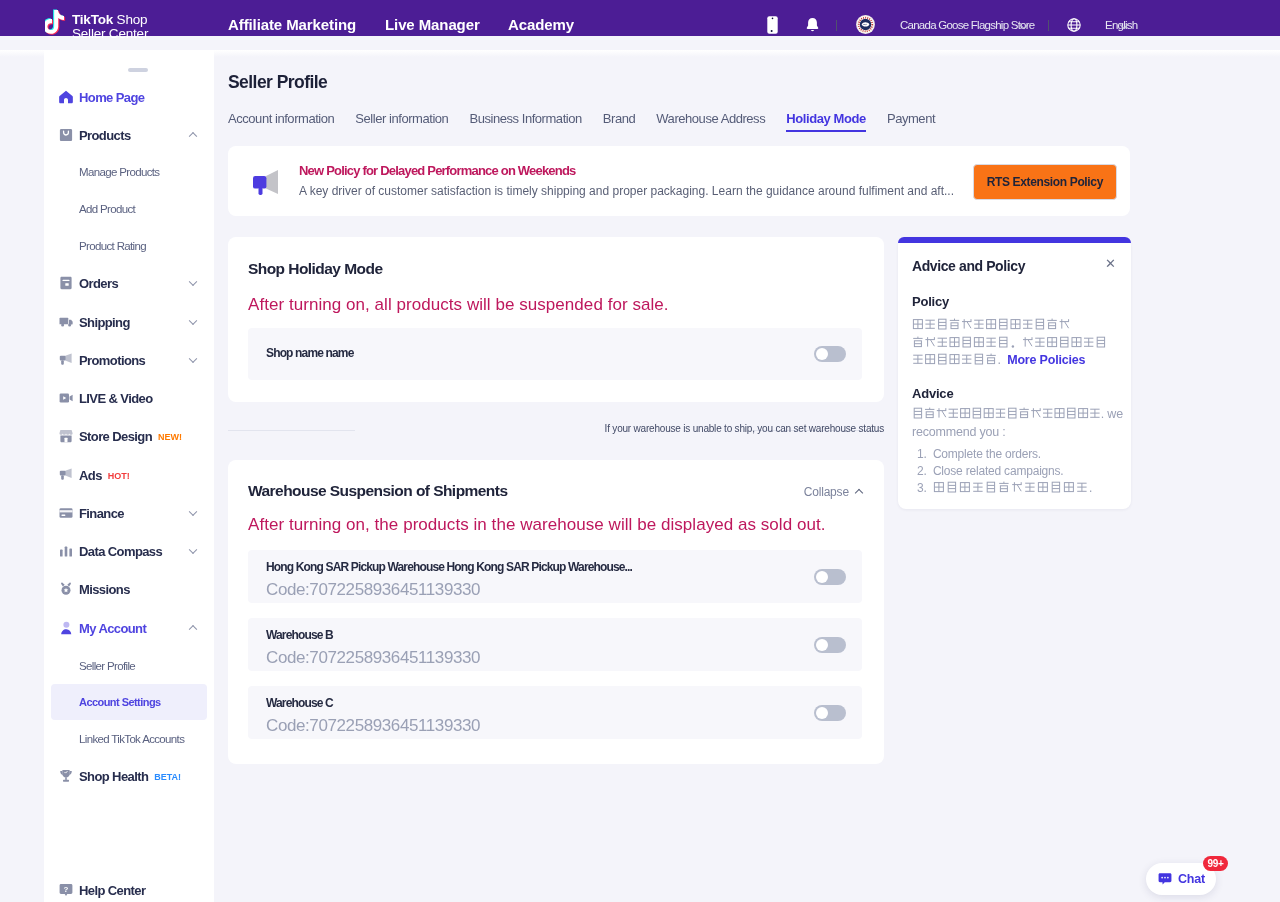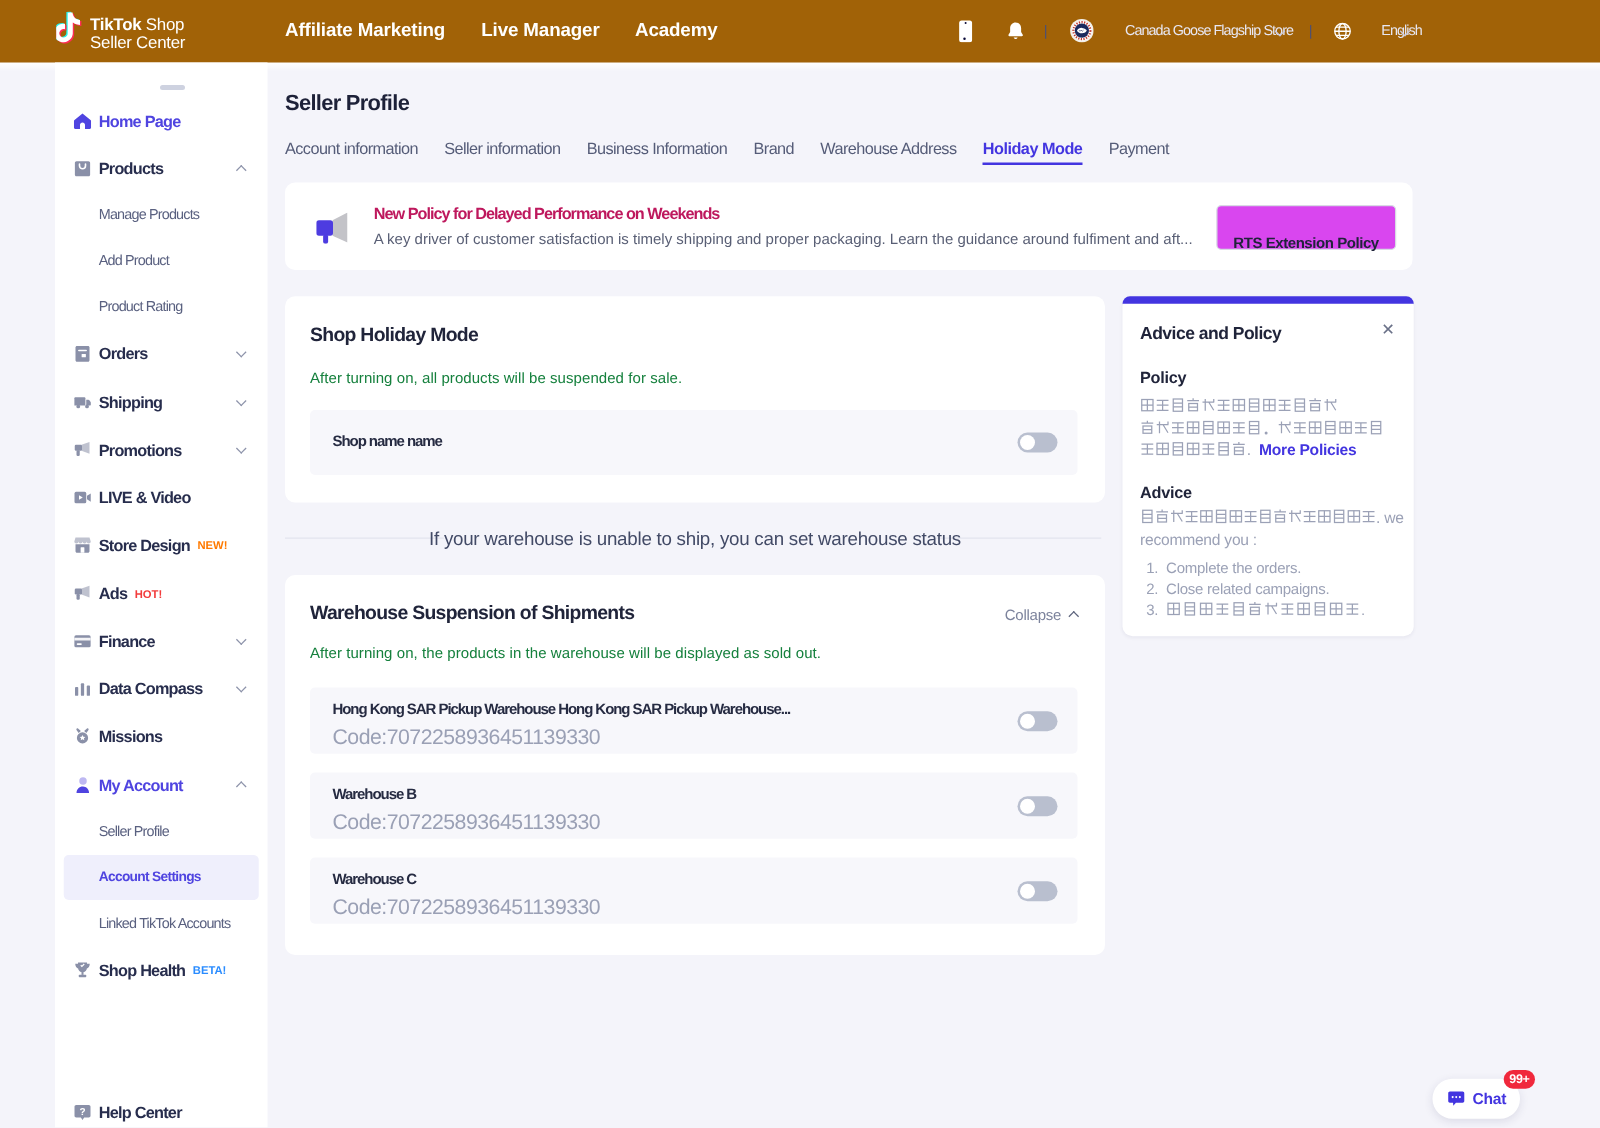--- a/index.html
+++ b/index.html
@@ -1,21 +1,21 @@
 <!DOCTYPE html>
 <html><head>
 <meta charset="utf-8">
 <style>
 * { margin:0; padding:0; box-sizing:border-box; }
 html,body { width:1280px; height:902px; overflow:hidden; }
 body { font-family:"Liberation Sans", sans-serif; background:#f4f4fa; position:relative; color:#20243a; }
 body::before { content:""; position:absolute; left:0; top:50px; width:1280px; height:7px; background:linear-gradient(#ffffff,#f4f4fa); z-index:0; }
 
 
-.header { position:absolute; left:0; top:0; width:1280px; height:50px; background:#a16207; }
+.header { position:absolute; left:0; top:0; width:1280px; height:36px; background:#4c1d95; }
 .logo-note { position:absolute; left:45px; top:9px; }
 .logo-text { position:absolute; left:72px; top:14px; color:#fff; font-size:13.5px; line-height:11.5px; letter-spacing:-.2px; }
 .hnav { position:absolute; top:0; height:50px; line-height:50px; color:#fff; font-size:15px; font-weight:700; letter-spacing:-.1px; }
 .hicon { position:absolute; }
 .hdiv { position:absolute; top:20px; width:1px; height:11px; background:#50506e; }
 .htext { position:absolute; top:0; height:50px; line-height:50px; color:#e8e7f2; font-size:11.5px; letter-spacing:-.75px;margin-left:20px; }
 .chev { position:absolute; width:6px; height:6px; border-right:1.4px solid #cacade; border-bottom:1.4px solid #cacade; transform:rotate(45deg); }
 
 
 .sidebar { position:absolute; left:44px; top:50px; width:170px; height:852px; background:#fff; }
@@ -34,35 +34,35 @@
 
 
 .h1 { position:absolute; left:228px; top:72px; font-size:17.5px; font-weight:700; letter-spacing:-.55px; color:#1d2138; }
 .tabs { position:absolute; left:228px; top:111px; font-size:13px; line-height:16px; letter-spacing:-.45px; color:#555c78; white-space:nowrap; }
 .tabs span { display:inline-block; margin-right:21px; padding-bottom:3px; }
 .tabs .on { color:#4335e0; font-weight:700; letter-spacing:-.4px; border-bottom:2px solid #4335e0; }
 
 .banner { position:absolute; left:228px; top:146px; width:902px; height:70px; background:#fff; border-radius:8px; }
 .banner .tt { position:absolute; left:71px; top:17px; font-size:13px; font-weight:700; letter-spacing:-.8px; color:#be185d; white-space:nowrap; }
 .banner .dd { position:absolute; left:71px; top:38px; font-size:12px; letter-spacing:0; color:#595f75; white-space:nowrap; }
-.banner .btn { position:absolute; right:13px; top:18px; height:36px; line-height:34px; padding:12px 13px; border:1px solid #d8dae4; border-radius:4px; font-size:12px; font-weight:700; letter-spacing:-.35px; color:#20243a; background:#d946ef; }
+.banner .btn { position:absolute; right:13px; top:18px; height:36px; line-height:34px; padding:0 13px; border:1px solid #d8dae4; border-radius:4px; font-size:12px; font-weight:700; letter-spacing:-.35px; color:#20243a; background:#f97316; }
 
 .card { position:absolute; background:#fff; border-radius:8px; }
 .card1 { left:228px; top:237px; width:656px; height:165px; }
 .card2 { left:228px; top:460px; width:656px; height:304px; }
 .ctitle { position:absolute; left:20px; font-size:15.5px; font-weight:700; letter-spacing:-.55px; color:#20243a; }
-.csub { position:absolute; left:20px; font-size:12px; letter-spacing:.05px; color:#15803d; }
+.csub { position:absolute; left:20px; font-size:17px; letter-spacing:.05px; color:#be185d; }
 .row { position:absolute; left:20px; width:614px; background:#f7f7fb; border-radius:4px; }
 .row .rt { position:absolute; left:18px; font-size:12px; font-weight:700; letter-spacing:-.85px; color:#262b42; white-space:nowrap; }
 .row .rc { position:absolute; left:18px; font-size:17px; letter-spacing:-.4px; color:#9aa0b5; }
 .toggle { position:absolute; right:16px; width:32px; height:16px; background:#b9bfcf; border-radius:8px; }
 .toggle .knob { position:absolute; left:2px; top:2px; width:12px; height:12px; background:#fff; border-radius:50%; }
 .collapse { position:absolute; right:22px; top:25px; font-size:12px; letter-spacing:-.2px; color:#7c839c; }
 
-.divnote { position:absolute; left:228px; top:423px; width:656px; height:14px; font-size:15px; letter-spacing:-.2px; color:#424a66; text-align:center; }
+.divnote { position:absolute; left:228px; top:423px; width:656px; height:14px; font-size:10px; letter-spacing:-.2px; color:#424a66; text-align:right; }
 .dash { position:absolute; top:430px; border-top:1px solid #e2e4ee; }
 
 
 .advice { position:absolute; left:898px; top:237px; width:233px; height:272px; background:#fff; border-radius:8px; box-shadow:0 1px 3px rgba(40,40,90,.06); }
 .advice .bar { position:absolute; left:0; top:0; width:100%; height:6px; background:#4335e0; border-radius:8px 8px 0 0; }
 .advice .atitle { position:absolute; left:14px; top:21px; font-size:14px; font-weight:700; letter-spacing:-.4px; color:#20243a; }
 .advice .x { position:absolute; right:15px; top:19px; font-size:13px; color:#6a7188; }
 .advice .sect { position:absolute; left:14px; font-size:13px; font-weight:700; letter-spacing:-.2px; color:#20243a; }
 .advice .gtxt { position:absolute; left:14px; font-size:12.5px; letter-spacing:-.2px; color:#9ba1b6; line-height:17.5px; width:212px; }
 .advice .lst { position:absolute; left:19px; font-size:12px; letter-spacing:-.2px; color:#9ba1b6; line-height:17.2px; width:205px; }

